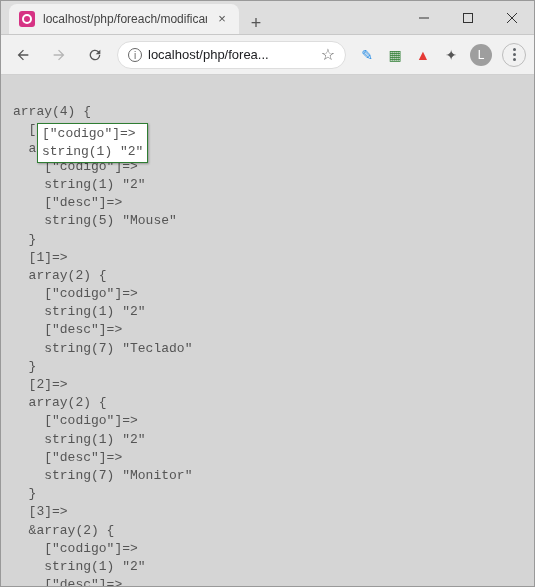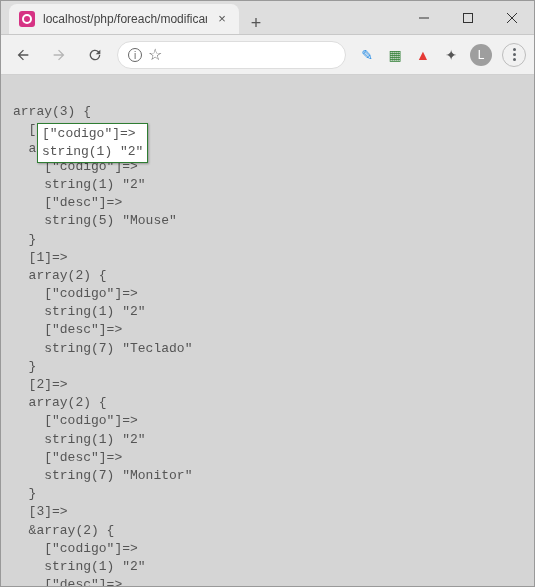--- a/index.html
+++ b/index.html
@@ -247,38 +247,39 @@
         <path d="M4 13h12.2l-5.6 5.6L12 20l8-8-8-8-1.4 1.4L16.2 11H4z"></path>
       </svg>
   </div>
   <div class="nav-btn">
     <svg viewBox="0 0 24 24">
         <path d="M17.65 6.35A8 8 0 1 0 20 12h-2a6 6 0 1 1-1.76-4.24L13 11h7V4l-2.35 2.35z"></path>
       </svg>
   </div>
   <div class="addr">
     <div class="info-icon">i</div>
+    <div class="url">localhost/php/forea...</div>
     <div class="star">☆</div>
   </div>
   <div class="ext-icons">
     <div class="ext" style="color:#1e88e5">✎</div>
     <div class="ext" style="color:#2e7d32">▦</div>
     <div class="ext" style="color:#e53935">▲</div>
     <div class="ext" style="color:#555">✦</div>
     <div class="avatar">L</div>
     <div class="menu-dots">
         <span></span>
         <span></span>
         <span></span>
       </div>
   </div>
 </div>
 
 <div class="viewport">
-<span>array(3) {</span>
+<span>array(4) {</span>
 <span>  [0]=&gt;</span>
 <span>  array(2) {</span>
 <span>    ["codigo"]=&gt;</span>
 <span>    string(1) "2"</span>
 <span>    ["desc"]=&gt;</span>
 <span>    string(5) "Mouse"</span>
 <span>  }</span>
 <span>  [1]=&gt;</span>
 <span>  array(2) {</span>
 <span>    ["codigo"]=&gt;</span>

